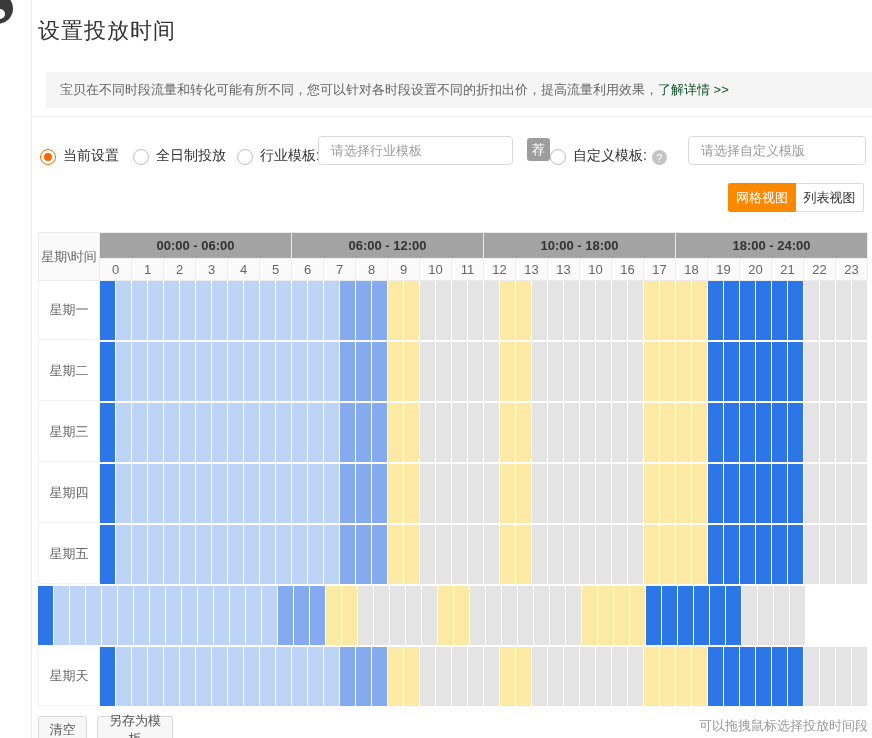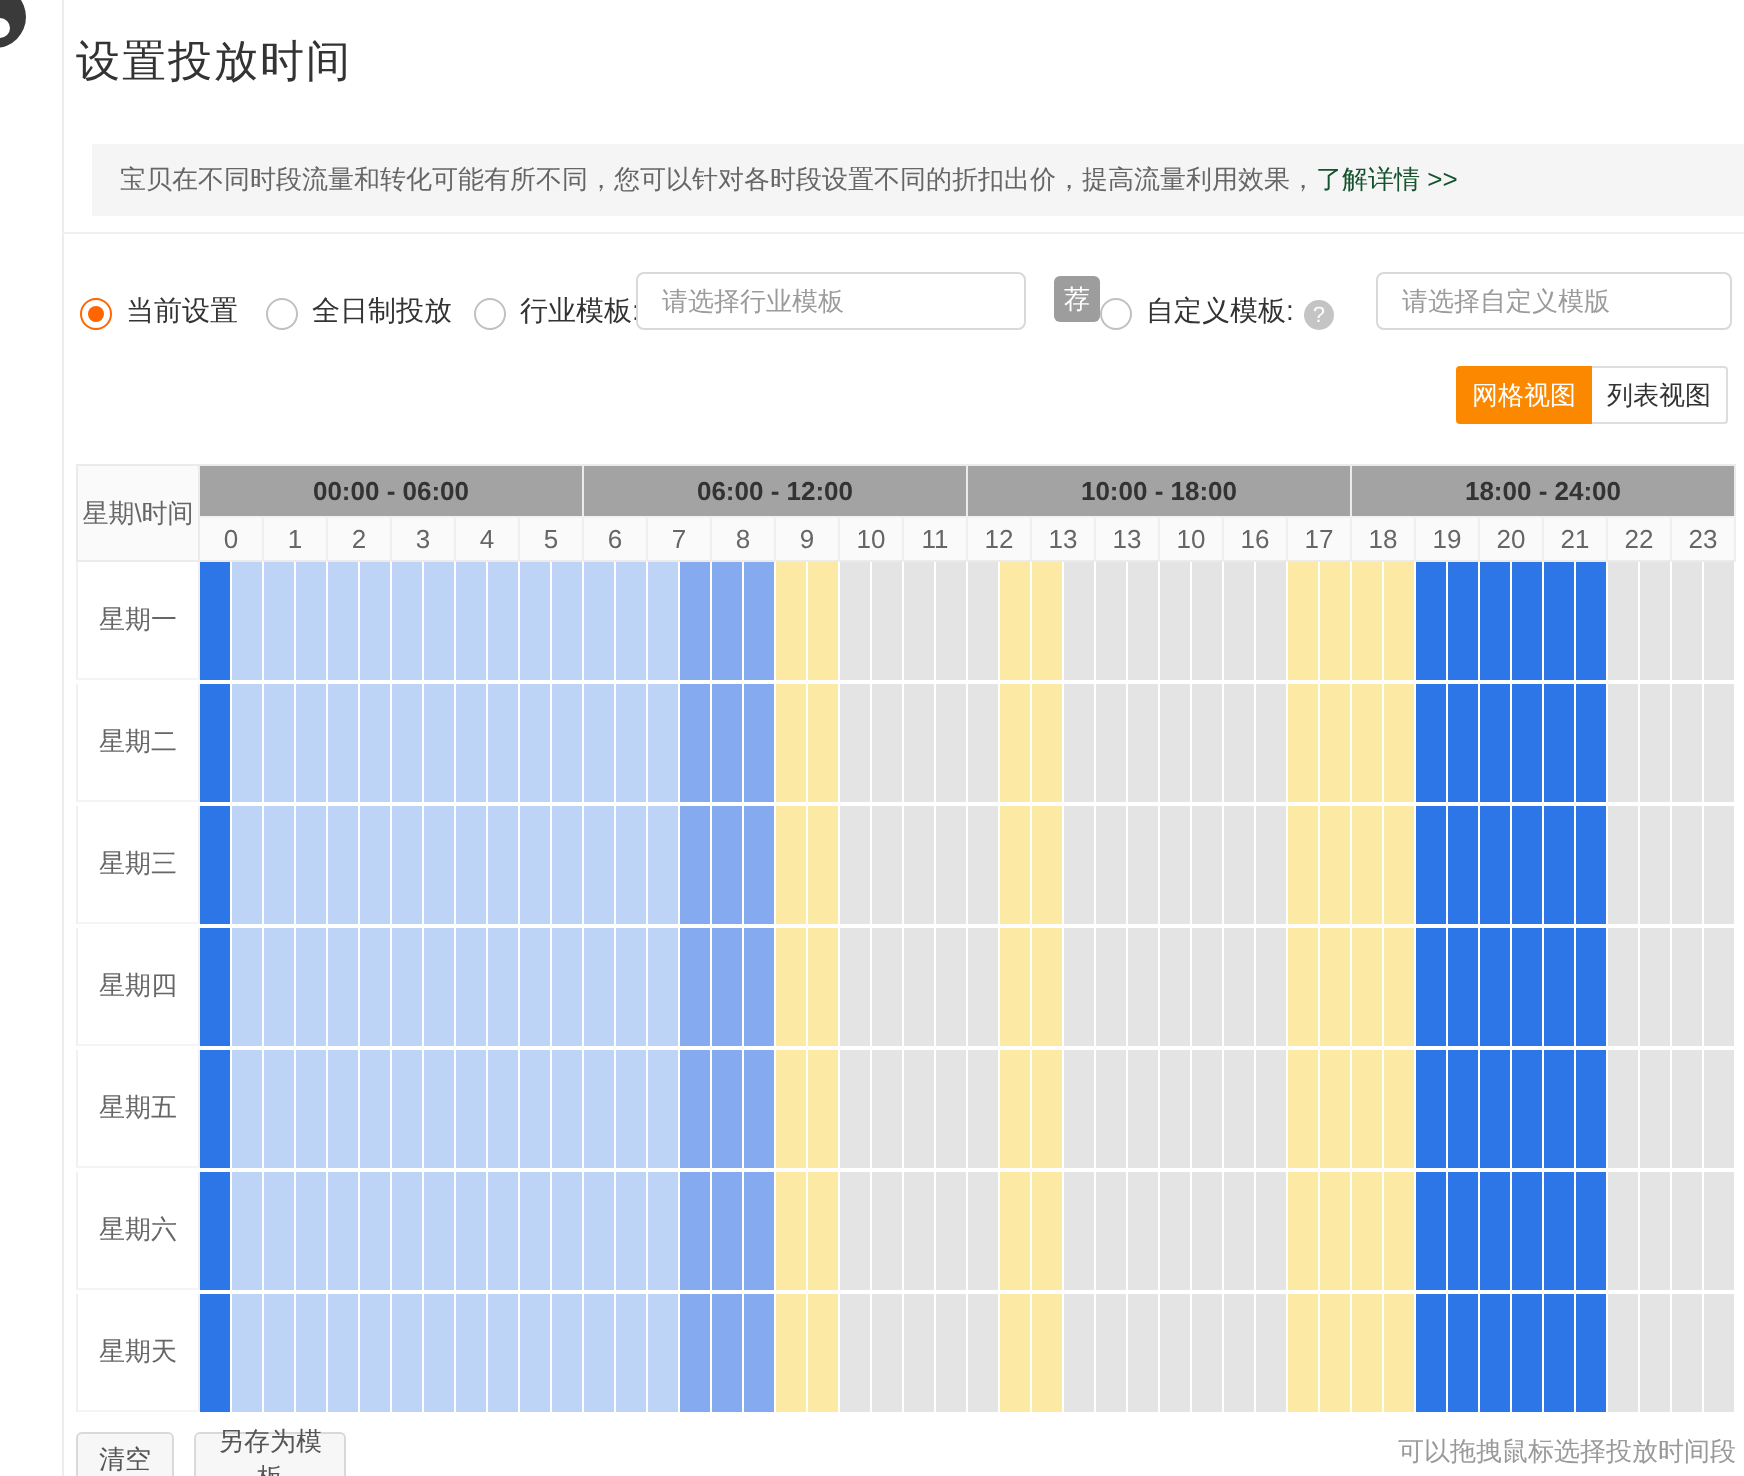--- a/index.html
+++ b/index.html
@@ -390,21 +390,20 @@
         <div class="slot-cell" style="background: rgb(45, 118, 232);"></div>
         <div class="slot-cell" style="background: rgb(45, 118, 232);"></div>
         <div class="slot-cell" style="background: rgb(45, 118, 232);"></div>
         <div class="slot-cell" style="background: rgb(45, 118, 232);"></div>
         <div class="slot-cell" style="background: rgb(228, 228, 228);"></div>
         <div class="slot-cell" style="background: rgb(228, 228, 228);"></div>
         <div class="slot-cell" style="background: rgb(228, 228, 228);"></div>
         <div class="slot-cell" style="background: rgb(228, 228, 228);"></div>
       </div>
       <div class="day-row">
-        <div class="day-label">星期六</div>
         <div class="slot-cell" style="background: rgb(45, 118, 232);"></div>
         <div class="slot-cell" style="background: rgb(189, 212, 247);"></div>
         <div class="slot-cell" style="background: rgb(189, 212, 247);"></div>
         <div class="slot-cell" style="background: rgb(189, 212, 247);"></div>
         <div class="slot-cell" style="background: rgb(189, 212, 247);"></div>
         <div class="slot-cell" style="background: rgb(189, 212, 247);"></div>
         <div class="slot-cell" style="background: rgb(189, 212, 247);"></div>
         <div class="slot-cell" style="background: rgb(189, 212, 247);"></div>
         <div class="slot-cell" style="background: rgb(189, 212, 247);"></div>
         <div class="slot-cell" style="background: rgb(189, 212, 247);"></div>

